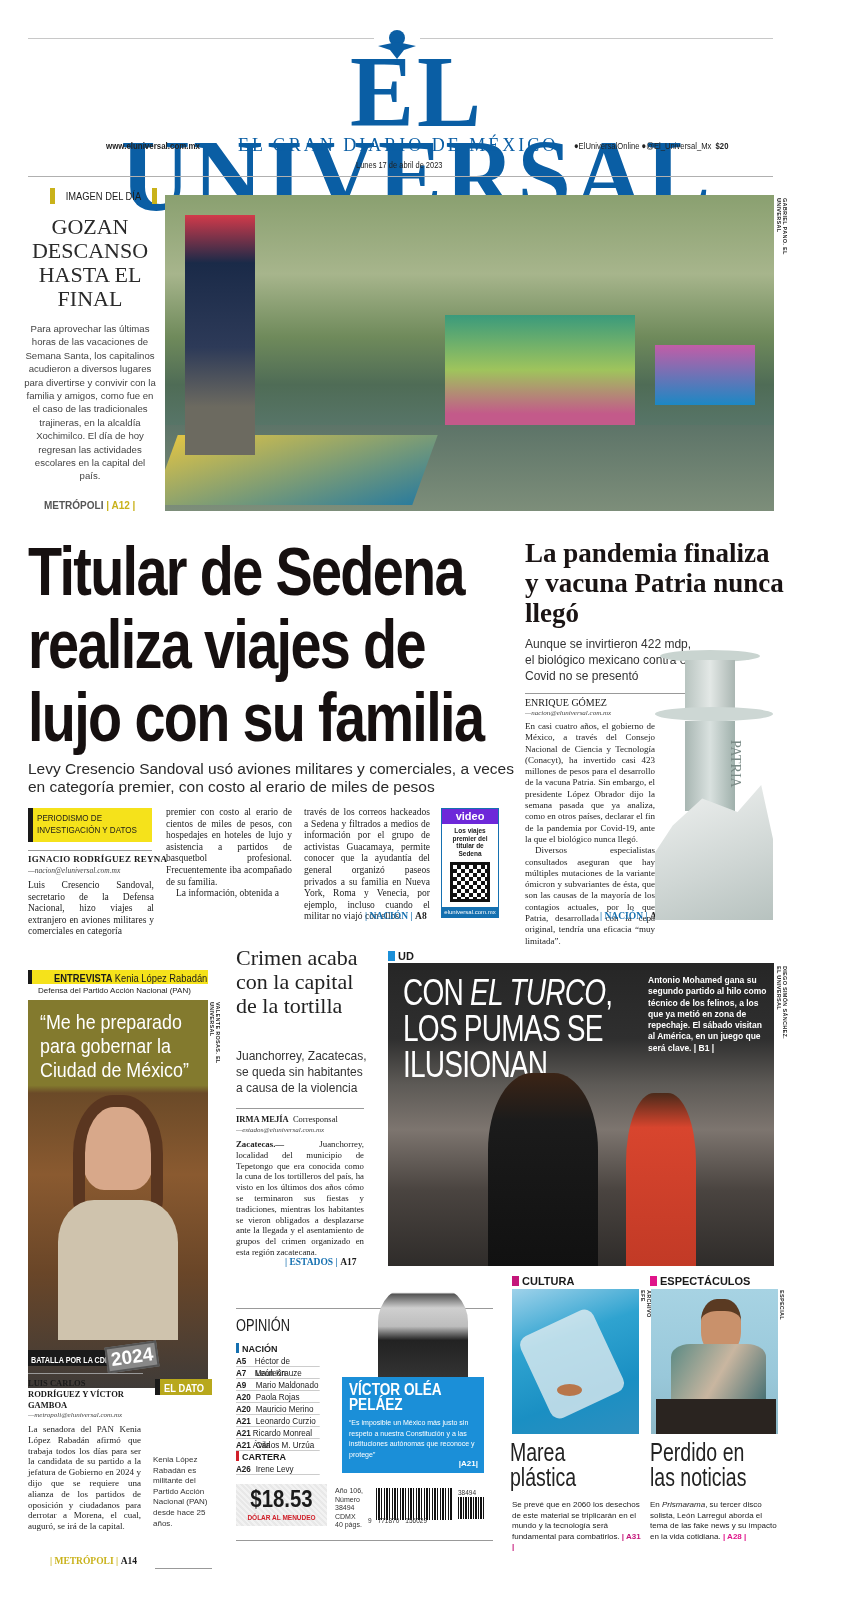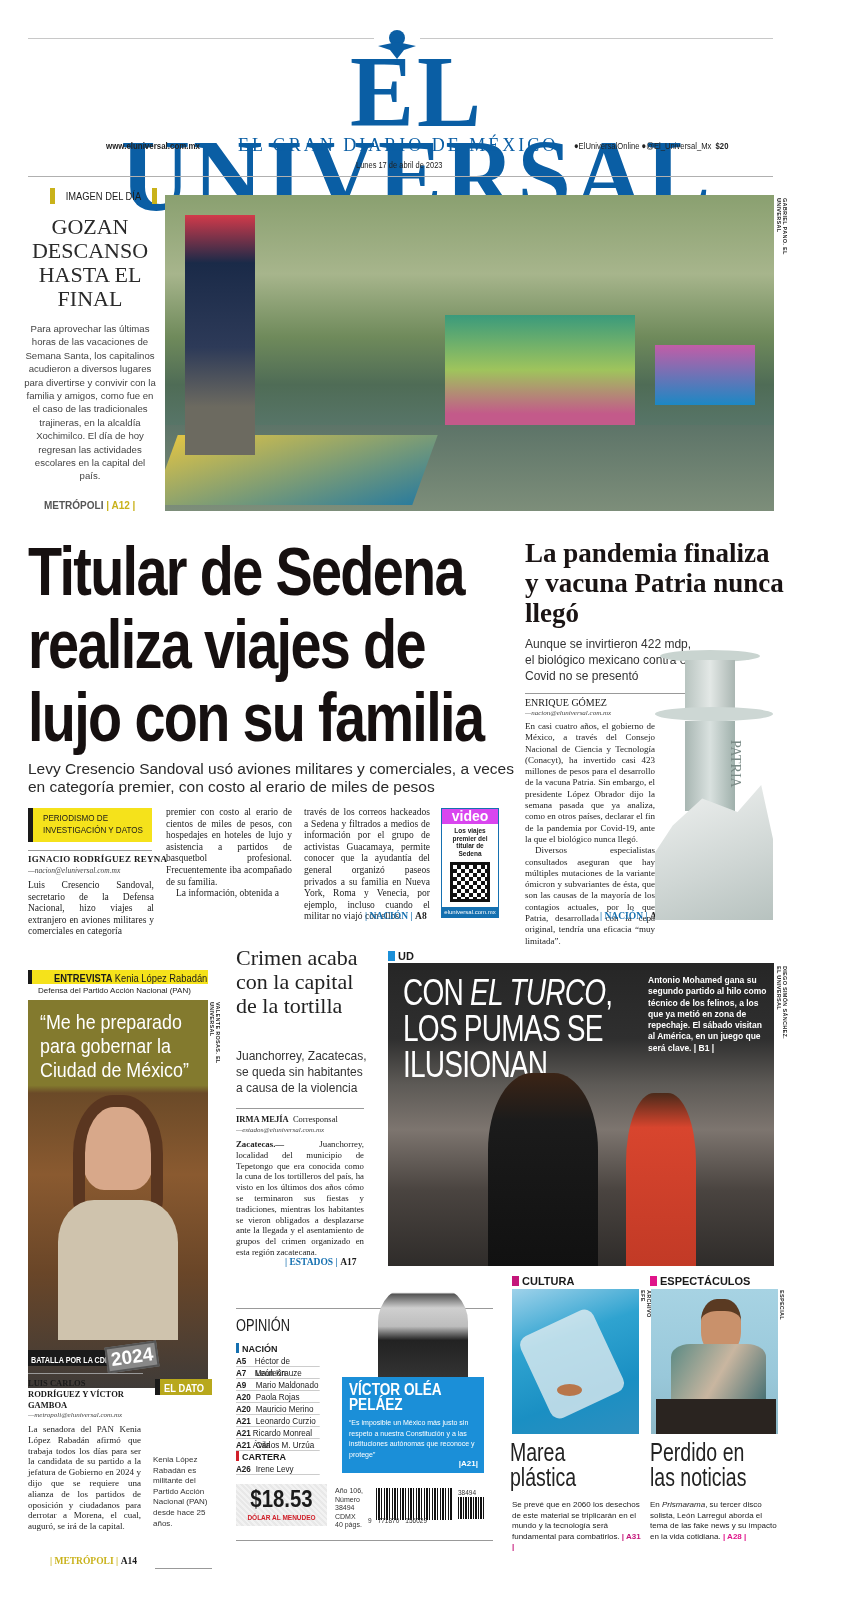--- a/index.html
+++ b/index.html
@@ -56,36 +56,36 @@
   <div class="abs" style="left:0;top:240px;width:260px;height:70px;background:linear-gradient(160deg,#e1c445,#2c7c9c);transform:skewX(-20deg)"></div>
   <div class="abs" style="left:280px;top:120px;width:190px;height:110px;background:linear-gradient(180deg,#3a9a7c,#9fc45c 50%,#c35a8a 90%)"></div>
   <div class="abs" style="left:490px;top:150px;width:100px;height:60px;background:linear-gradient(180deg,#c25da7,#1c88c4)"></div>
   <div class="abs" style="left:20px;top:20px;width:70px;height:240px;background:linear-gradient(180deg,#d23a4a 0%,#1a2a48 20%,#2d3a58 55%,#6c6a60 80%)"></div>
 </div>
 <div class="credit" style="left:776px;top:198px;height:80px">GABRIEL PANO. EL UNIVERSAL</div>
 
 <div class="abs" style="left:28px;top:535px;width:480px;font-family:'Liberation Sans Narrow','Liberation Sans',sans-serif;font-weight:bold;font-size:68px;line-height:73px;letter-spacing:-2px;color:#161010;transform:scaleX(.82);transform-origin:left top;width:590px">Titular de Sedena realiza viajes de lujo con su familia</div>
 <div class="abs" style="left:28px;top:760px;width:490px;font-size:15.5px;line-height:18px;color:#2a2a2a">Levy Cresencio Sandoval usó aviones militares y comerciales, a veces en categoría premier, con costo al erario de miles de pesos</div>
 
-<div class="abs" style="left:28px;top:808px;width:124px;height:34px;background:#f5e21b;border-left:5px solid #1a1a1a;padding:4px 10px">
+<div class="abs" style="left:28px;top:808px;width:124px;height:34px;background:#f5e21b;border-left:5px solid #1a1a1a;padding:4px 4px">
   <span class="cond" style="font-size:9.5px;line-height:12px;display:block;transform:scaleX(.85);transform-origin:left;width:135px">PERIODISMO DE INVESTIGACIÓN Y DATOS</span>
 </div>
 <div class="hr" style="left:28px;top:850px;width:124px;background:#999"></div>
 <div class="abs serif" style="left:28px;top:854px;font-size:9px;font-weight:bold;letter-spacing:.3px">IGNACIO RODRÍGUEZ REYNA</div>
 <div class="abs serif" style="left:28px;top:866px;font-size:7.5px;font-style:italic;color:#444">—nacion@eluniversal.com.mx</div>
 <div class="abs body-serif" style="left:28px;top:880px;width:126px;font-size:9.5px">Luis Cresencio Sandoval, secretario de la Defensa Nacional, hizo viajes al extranjero en aviones militares y comerciales en categoría</div>
 <div class="abs body-serif" style="left:166px;top:807px;width:126px;font-size:9.5px">
   <p>premier con costo al erario de cientos de miles de pesos, con hospedajes en hoteles de lujo y asistencia a partidos de basquetbol profesional. Frecuentemente iba acompañado de su familia.</p>
   <p style="text-indent:10px">La información, obtenida a</p>
 </div>
 <div class="abs body-serif" style="left:304px;top:807px;width:126px;font-size:9.5px">través de los correos hackeados a Sedena y filtrados a medios de información por el grupo de activistas Guacamaya, permite conocer que la ayudantía del general organizó paseos privados a su familia en Nueva York, Roma y Venecia, por ejemplo, incluso cuando el militar no viajó con ellos.</div>
 <div class="abs" style="left:365px;top:910px;font-size:9.5px"><span class="ref-blue">| <span>NACIÓN</span> |</span> <b class="serif">A8</b></div>
 
 <div class="abs" style="left:441px;top:808px;width:58px;height:110px;border:1px solid #1570b0">
-  <div style="background:#d946ef;color:#fff;text-align:center;font-size:14px;font-weight:bold;height:15px;line-height:15px">video</div>
+  <div style="background:#6d28d9;color:#fff;text-align:center;font-size:11px;font-weight:bold;height:15px;line-height:15px">video</div>
   <div style="text-align:center;font-size:6.5px;line-height:7.5px;padding:3px 2px;font-weight:bold">Los viajes premier del titular de Sedena</div>
   <div style="width:40px;height:40px;margin:2px auto;background:repeating-conic-gradient(#111 0 25%,#fff 0 50%) 0 0/8px 8px;border:3px solid #111"></div>
   <div style="position:absolute;bottom:0;left:0;right:0;background:#1570b0;color:#fff;font-size:6px;text-align:center;height:10px;line-height:10px">eluniversal.com.mx</div>
 </div>
 
 <div class="abs serif" style="left:525px;top:538px;width:260px;font-size:27px;line-height:30px;font-weight:bold;color:#1a1414">La pandemia finaliza y vacuna Patria nunca llegó</div>
 <div class="abs" style="left:525px;top:636px;width:170px;font-size:12px;line-height:16px;color:#333">Aunque se invirtieron 422 mdp, el biológico mexicano contra el Covid no se presentó</div>
 <div class="hr" style="left:525px;top:693px;width:165px;background:#999"></div>
 <div class="abs serif" style="left:525px;top:697px;font-size:10px;font-weight:normal">ENRIQUE GÓMEZ</div>
 <div class="abs serif" style="left:525px;top:709px;font-size:7px;font-style:italic;color:#444">—nacion@eluniversal.com.mx</div>

